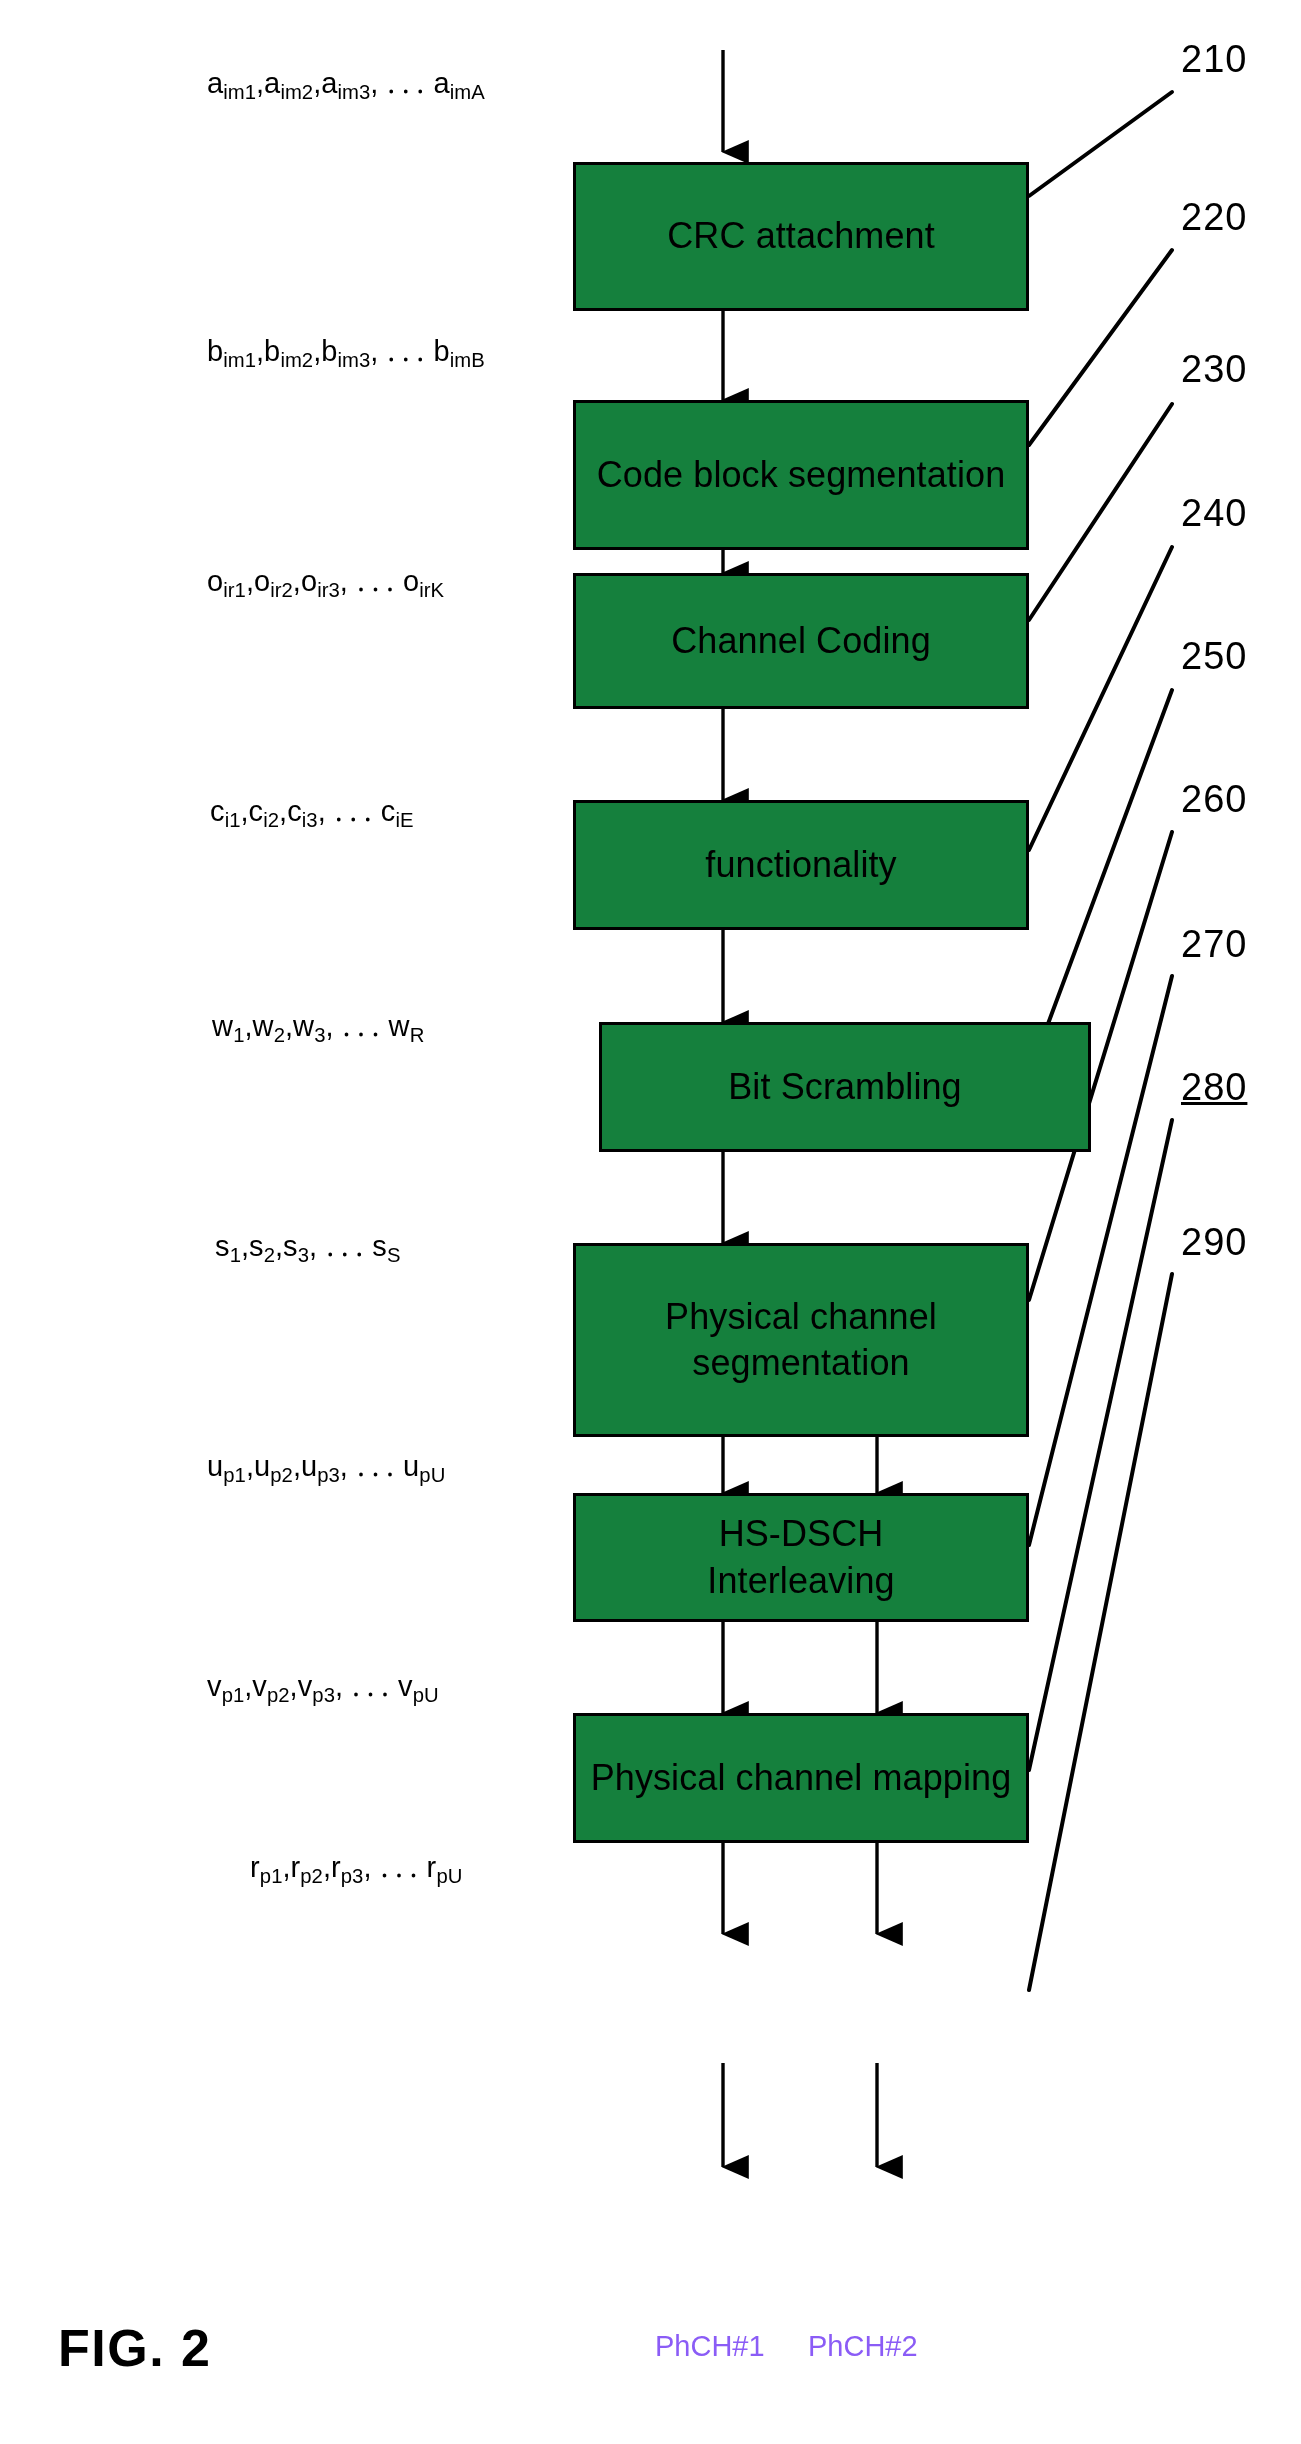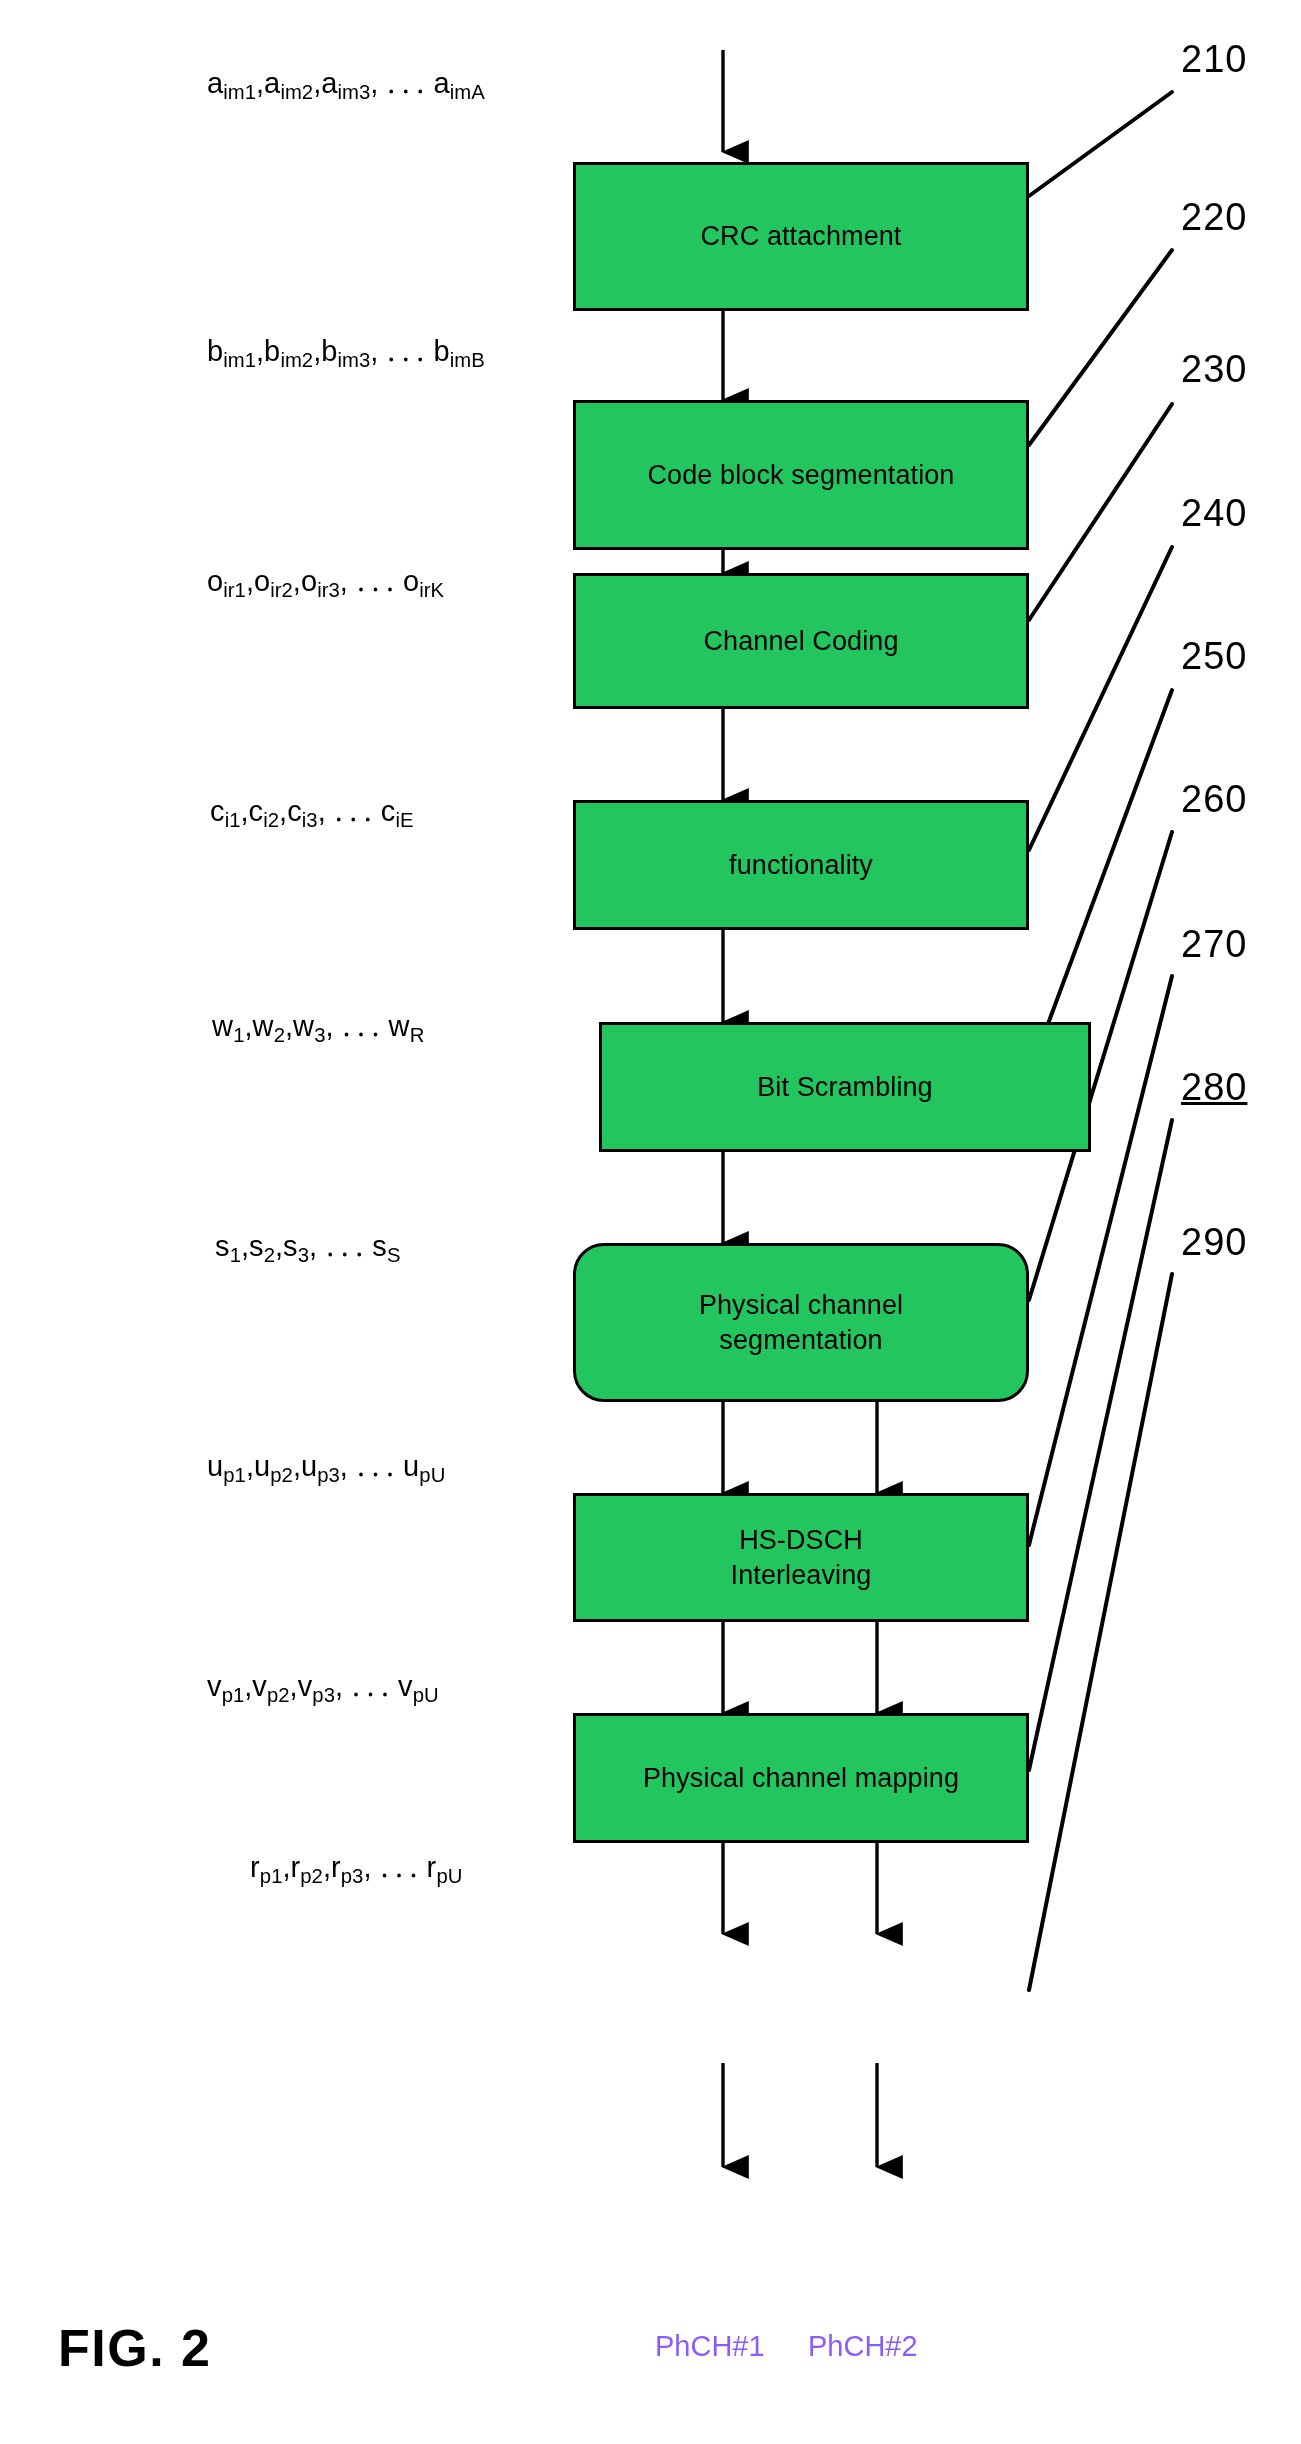--- a/index.html
+++ b/index.html
@@ -25,26 +25,26 @@
     top: 0;
     width: 1301px;
     height: 2444px;
   }
 
   
   .proc-box {
     position: absolute;
     box-sizing: border-box;
     border: 3px solid #000000;
-    background: #22c55e;
+    background: #15803d;
     display: flex;
     align-items: center;
     justify-content: center;
     text-align: center;
-    font-size: 27px;
+    font-size: 36px;
     line-height: 1.28;
     letter-spacing: 0.1px;
     color: #000000;
     padding: 0 14px;
     z-index: 3;
   }
   .proc-box span { display: block; }
 
   
   .sig-label {
@@ -168,21 +168,21 @@
   <div class="proc-box" style="left: 573px; top: 800px; width: 456px; height: 130px;">
     <div style="text-align: center;">
       <span style="display: block;">functionality</span>
     </div>
   </div>
 
   <div class="proc-box" style="left: 599px; top: 1022px; width: 492px; height: 130px;">
     <span>Bit Scrambling</span>
   </div>
 
-  <div class="proc-box" style="left: 573px; top: 1243px; width: 456px; height: 159px; border-radius: 31px;">
+  <div class="proc-box" style="left: 573px; top: 1243px; width: 456px; height: 194px;">
     <div style="text-align: center;">
       <span style="display: block;">Physical  channel</span>
       <span style="display: block;">segmentation</span>
     </div>
   </div>
 
   <div class="proc-box" style="left: 573px; top: 1713px; width: 456px; height: 130px;">
     <span>Physical channel mapping</span>
   </div>
 

